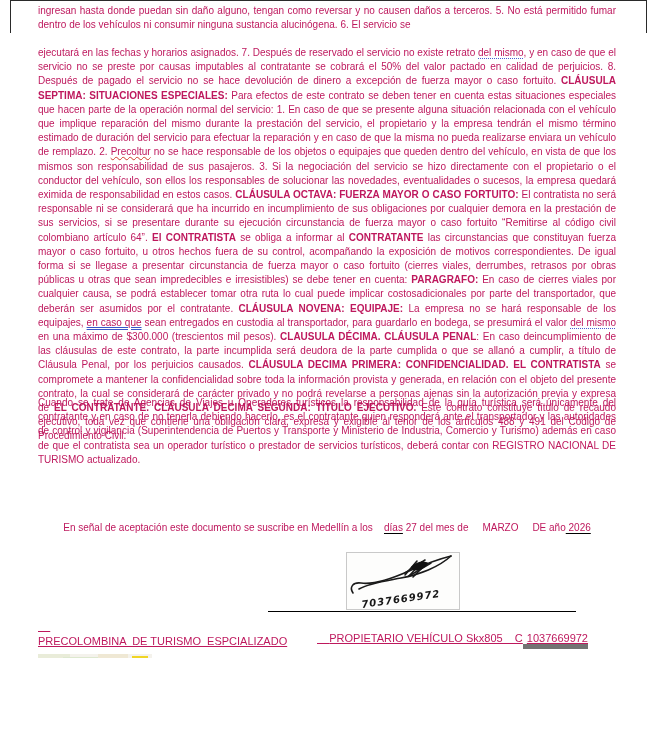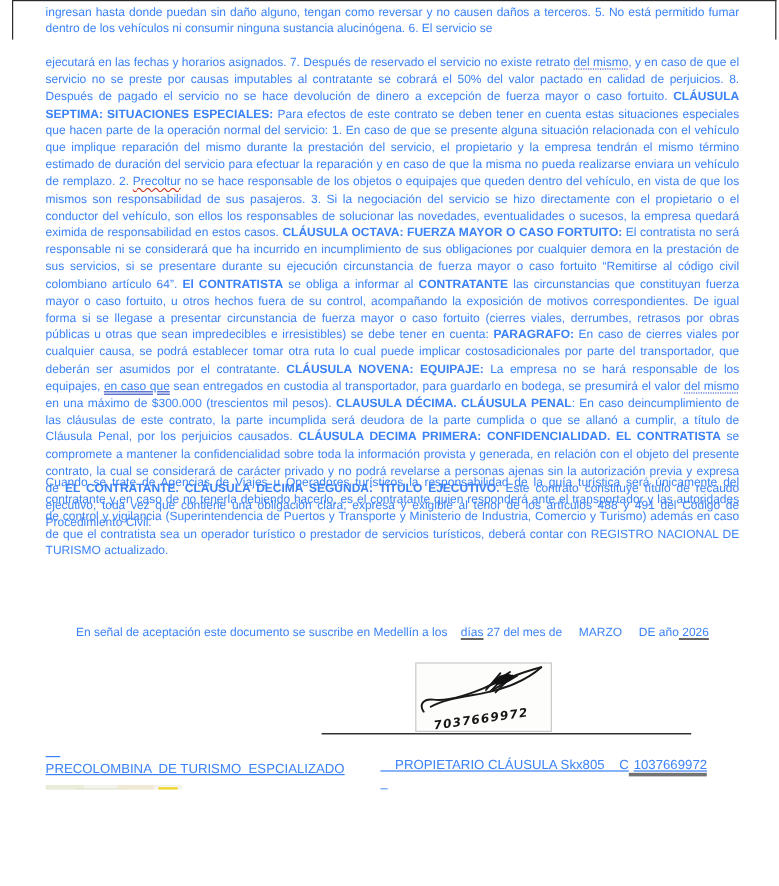--- a/index.html
+++ b/index.html
@@ -3,21 +3,21 @@
 <meta charset="utf-8">
 <style>
   html,body{margin:0;padding:0;}
   body{background:#ffffff;}
   .page{
     position:relative;
     width:649px;
     height:658px;
     background:#ffffff;
     font-family:"Liberation Sans", sans-serif;
-    color:#3b82f6;
+    color:#be185d;
     overflow:hidden;
   }
   
   .tb-top{position:absolute;left:10px;right:2px;top:0;border-top:1.5px solid #2a2a2a;}
   .tb-left{position:absolute;left:10px;top:0;height:33px;border-left:1.5px solid #2a2a2a;}
   .tb-right{position:absolute;right:2px;top:0;height:33px;border-right:1.5px solid #2a2a2a;}
 
   .col{
     position:absolute;
     left:38px;
@@ -45,21 +45,21 @@
   .sig-line{
     position:absolute;left:268px;top:611px;width:308px;height:0;
     border-top:1.5px solid #000;
   }
   .sig-text{
     position:absolute;
     font-size:11px;line-height:15.5px;white-space:pre;text-decoration:underline;
   }
   #contractor-block{left:38px;top:603px;}
   #owner-line{left:317px;top:615px;}
-  .num-underline{border-bottom:3px solid #737373;padding-left:4px;text-align:right;}
+  .num-underline{border-bottom:5px solid #737373;padding-left:4px;text-align:right;}
   .stamp{
     position:absolute;left:38px;top:654px;width:114px;height:37px;
   }
 </style>
 </head>
 <body>
 
 <div class="page">
 
   <div class="tb-top"></div>
@@ -91,21 +91,21 @@
   </div>
 
   <div class="sig-line"></div>
 
   <div class="sig-text" id="contractor-block">
     <div>PRECOLOMBINA  DE TURISMO  ESPCIALIZADO</div>
     <div>CONTRATISTA.  NIT. 800055468-1</div>
   </div>
 
   <div class="sig-text" id="owner-line">
-    <span>PROPIETARIO CLÁUSULA Skx805    C</span><span class="num-underline">1037669972</span>
+    <span>PROPIETARIO VEHÍCULO Skx805    C</span><span class="num-underline">1037669972</span>
   </div>
 
   <div class="stamp">
     <svg width="114" height="37" viewBox="0 0 114 37">
       <rect x="0" y="0" width="114" height="37" fill="#f4f2ec"></rect>
       <rect x="0" y="0" width="32" height="20" fill="#e9ecd9"></rect>
       <rect x="25" y="3" width="42" height="16" fill="#dde8cf"></rect>
       <rect x="60" y="0" width="30" height="14" fill="#efe8d4"></rect>
       <rect x="20" y="22" width="62" height="13" fill="#e5e0d2"></rect>
       <rect x="84" y="14" width="30" height="21" fill="#ece4da"></rect>

